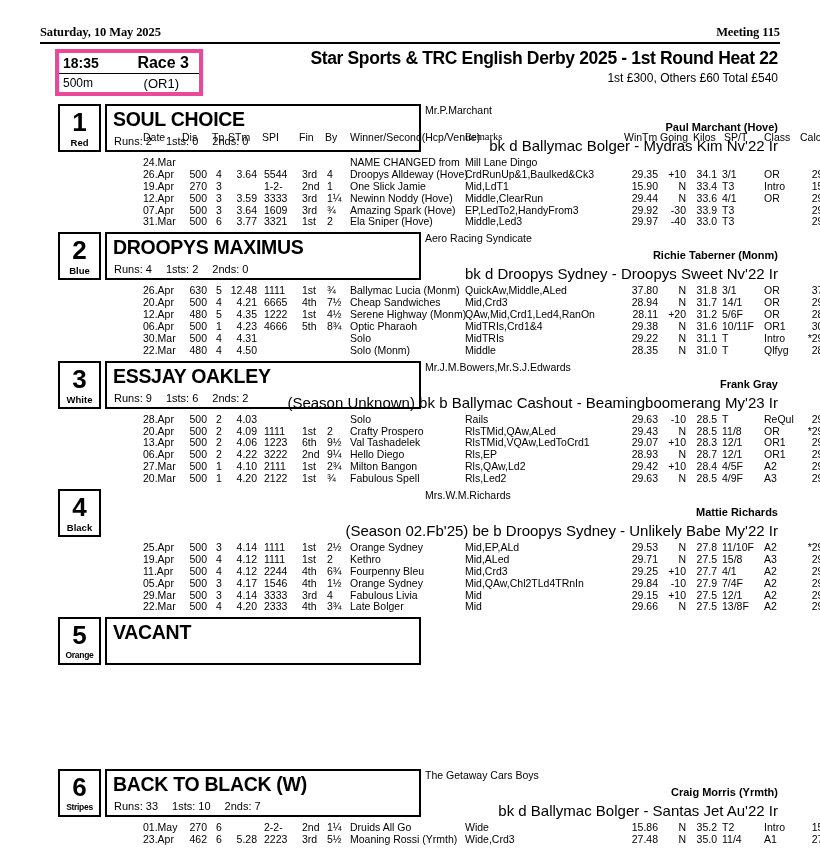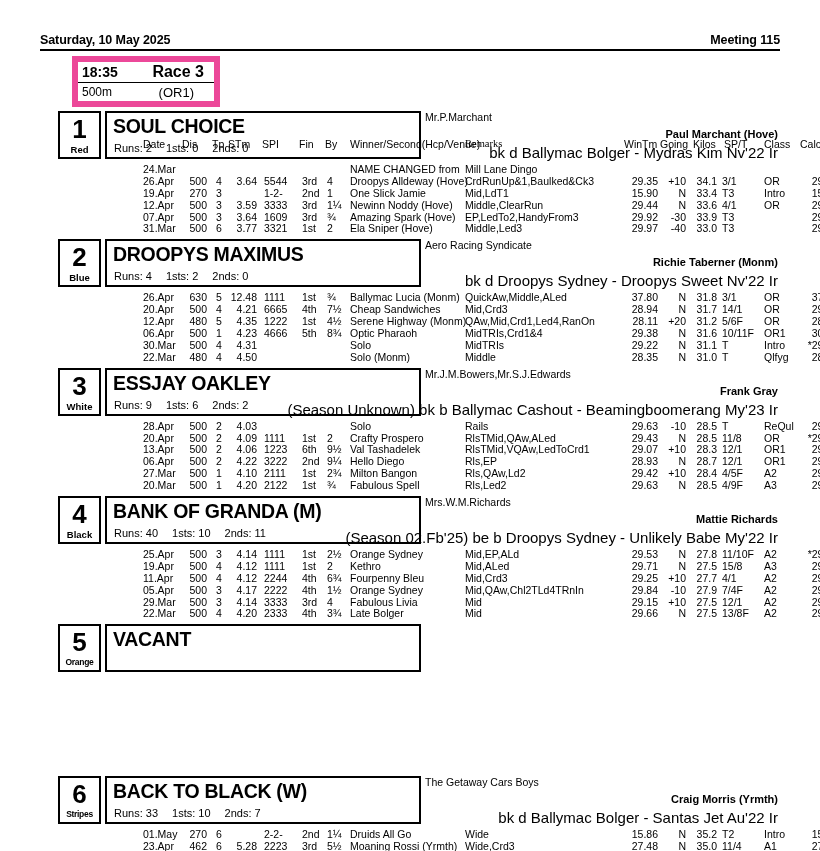--- a/index.html
+++ b/index.html
@@ -19,36 +19,37 @@
     padding: 0 40px;
   }
 
   
   .meeting-bar {
     display: flex;
     justify-content: space-between;
     align-items: flex-end;
     font-size: 12.5px;
     font-weight: bold;
-    padding-top: 33px;
+    padding-top: 25px;
     padding-bottom: 2px;
     border-bottom: 2.5px solid #000;
     letter-spacing: -0.1px;
+    font-family: Liberation Serif, serif;
   }
 
   
   .race-header {
     position: relative;
     height: 46px;
   }
   .race-box {
     position: absolute;
-    left: 32px; top: 5px;
+    left: 15px; top: 5px;
     width: 148px;
-    border: 6px solid #ec4899;
+    border: 4px solid #ec4899;
     box-sizing: border-box;
   }
   .race-box-top {
     display: flex;
     border-bottom: 1.5px solid #000;
     padding: 0 4px;
     height: 20px;
     align-items: center;
   }
   .race-box-bot {
@@ -215,20 +216,24 @@
   <div class="race-header">
     <div class="race-box">
       <div class="race-box-top">
         <span class="race-time">18:35</span>
         <span class="race-no">Race 3</span>
       </div>
       <div class="race-box-bot">
         <span class="race-dist">500m</span>
         <span class="race-grade">(OR1)</span>
       </div>
+    </div>
+    <div class="race-title-wrap">
+      <div class="race-title">Star Sports &amp; TRC English Derby 2025 - 1st Round Heat 22</div>
+      <div class="race-prize">1st £300, Others £60 Total £540</div>
     </div>
   </div>
 
   <div class="col-head">
     <span class="h-date">Date</span>
     <span class="h-dis">Dis</span>
     <span class="h-tp">Tp</span>
     <span class="h-stm">STm</span>
     <span class="h-spi">SPI</span>
     <span class="h-fin">Fin</span>
@@ -579,24 +584,20 @@
           </div>
         </div>
         <div class="gap-sm"></div>
       </div>
       <div class="runner">
         <div class="runner-top">
           <div class="trap">
             <div class="trap-num">4</div>
             <div class="trap-col">Black</div>
           </div>
-          <div class="namebox">
-            <div class="dogname">BANK OF GRANDA (M)</div>
-            <div class="runstats"><i>Runs: 40</i><i>1sts: 10</i><i>2nds: 11</i></div>
-          </div>
           <div class="owner">Mrs.W.M.Richards</div>
           <div class="trainer">Mattie Richards</div>
           <div class="breeding">(Season 02.Fb'25) be b Droopys Sydney - Unlikely Babe My'22 Ir</div>
         </div>
         <div class="form">
           <div class="form-line">
             <span class="c-date">25.Apr</span>
             <span class="c-dis">500</span>
             <span class="c-tp">3</span>
             <span class="c-stm">4.14</span>
@@ -644,21 +645,21 @@
             <span class="c-kilos">27.7</span>
             <span class="c-spt">4/1</span>
             <span class="c-class">A2</span>
             <span class="c-calc">29.89</span>
           </div>
           <div class="form-line">
             <span class="c-date">05.Apr</span>
             <span class="c-dis">500</span>
             <span class="c-tp">3</span>
             <span class="c-stm">4.17</span>
-            <span class="c-spi">2222</span>
+            <span class="c-spi">1546</span>
             <span class="c-fin">4th</span>
             <span class="c-by">1½</span>
             <span class="c-win">Orange Sydney</span>
             <span class="c-rem">Mid,QAw,Chl2TLd4TRnIn</span>
             <span class="c-wintm">29.84</span>
             <span class="c-going">-10</span>
             <span class="c-kilos">27.9</span>
             <span class="c-spt">7/4F</span>
             <span class="c-class">A2</span>
             <span class="c-calc">29.86</span>

